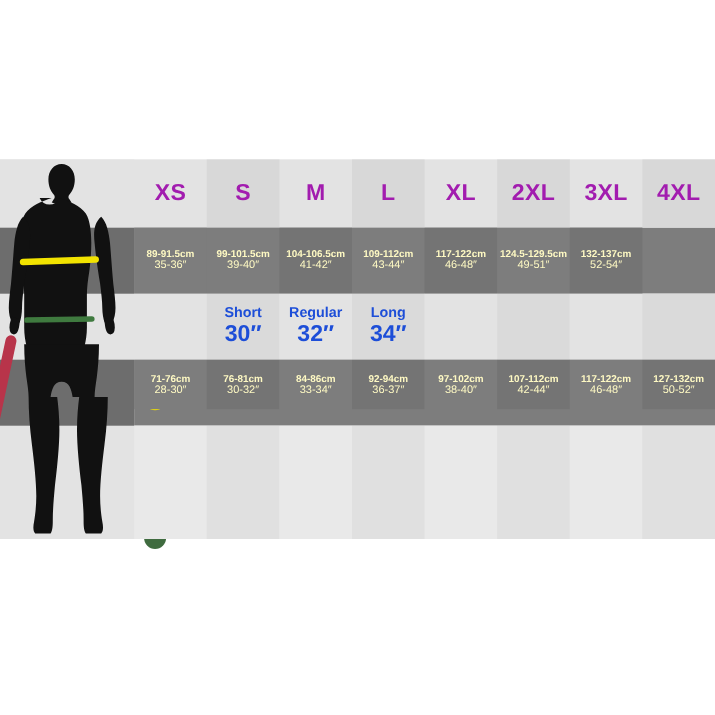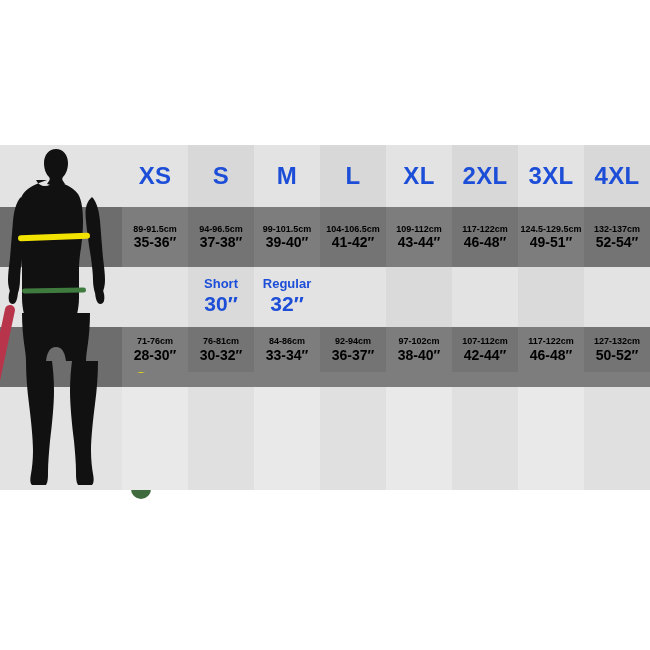--- a/index.html
+++ b/index.html
@@ -77,23 +77,23 @@
     top: 0;
     height: 62px;
     width: 528px;
     display: flex;
   }
   .hdr-cell {
     flex: 0 0 66px;
     display: flex;
     align-items: center;
     justify-content: center;
-    font-size: 24px;
+    font-size: 21px;
     font-weight: bold;
-    color: #1d4ed8;
+    color: #a21caf;
     letter-spacing: 0.3px;
   }
   .hdr-cell.alt { background: #d8d8d8; }
 
   .row {
     position: absolute;
     left: 0;
     width: 528px;
     display: flex;
   }
@@ -101,26 +101,26 @@
     flex: 0 0 66px;
     display: flex;
     flex-direction: column;
     align-items: center;
     justify-content: center;
     text-align: center;
     line-height: 1.15;
     color: #1b1b1b;
   }
   .cell .l1 { font-size: 9px; font-weight: bold; }
-  .cell .l2 { font-size: 14px; font-weight: bold; }
+  .cell .l2 { font-size: 10px; font-weight: normal; }
   .row.measure .cell .l1 { font-size: 9px; }
   .row.length .cell .l1 { font-size: 13px; font-weight: bold; }
   .row.length .cell .l2 { font-size: 21px; font-weight: bold; }
 
-  .row.r-dark .cell { background: #7d7d7d; color: #000000; }
+  .row.r-dark .cell { background: #7d7d7d; color: #fef9c3; }
   .row.r-dark .cell.alt { background: #747474; }
   .row.r-light .cell { background: #e3e3e3; color: #1d4ed8; }
   .row.r-light .cell.alt { background: #dadada; }
   .row.r-mid .cell { background: #e9e9e9; }
   .row.r-mid .cell.alt { background: #e0e0e0; }
 
   
   .dot {
     position: absolute;
     width: 20px;
@@ -209,24 +209,20 @@
         <div class="hdr-cell alt">2XL</div>
         <div class="hdr-cell">3XL</div>
         <div class="hdr-cell alt">4XL</div>
       </div>
 
       <div class="row measure r-dark" style="top:62px; height:60px;">
         <div class="cell">
           <span class="l1">89-91.5cm</span>
           <span class="l2">35-36″</span>
         </div>
-        <div class="cell alt">
-          <span class="l1">94-96.5cm</span>
-          <span class="l2">37-38″</span>
-        </div>
         <div class="cell">
           <span class="l1">99-101.5cm</span>
           <span class="l2">39-40″</span>
         </div>
         <div class="cell alt">
           <span class="l1">104-106.5cm</span>
           <span class="l2">41-42″</span>
         </div>
         <div class="cell">
           <span class="l1">109-112cm</span>
@@ -251,20 +247,24 @@
           <span class="l1"></span>
           <span class="l2"></span>
         </div>
         <div class="cell alt">
           <span class="l1">Short</span>
           <span class="l2">30″</span>
         </div>
         <div class="cell">
           <span class="l1">Regular</span>
           <span class="l2">32″</span>
+        </div>
+        <div class="cell alt">
+          <span class="l1">Long</span>
+          <span class="l2">34″</span>
         </div>
         <div class="cell">
           <span class="l1"></span>
           <span class="l2"></span>
         </div>
         <div class="cell alt">
           <span class="l1"></span>
           <span class="l2"></span>
         </div>
         <div class="cell">

